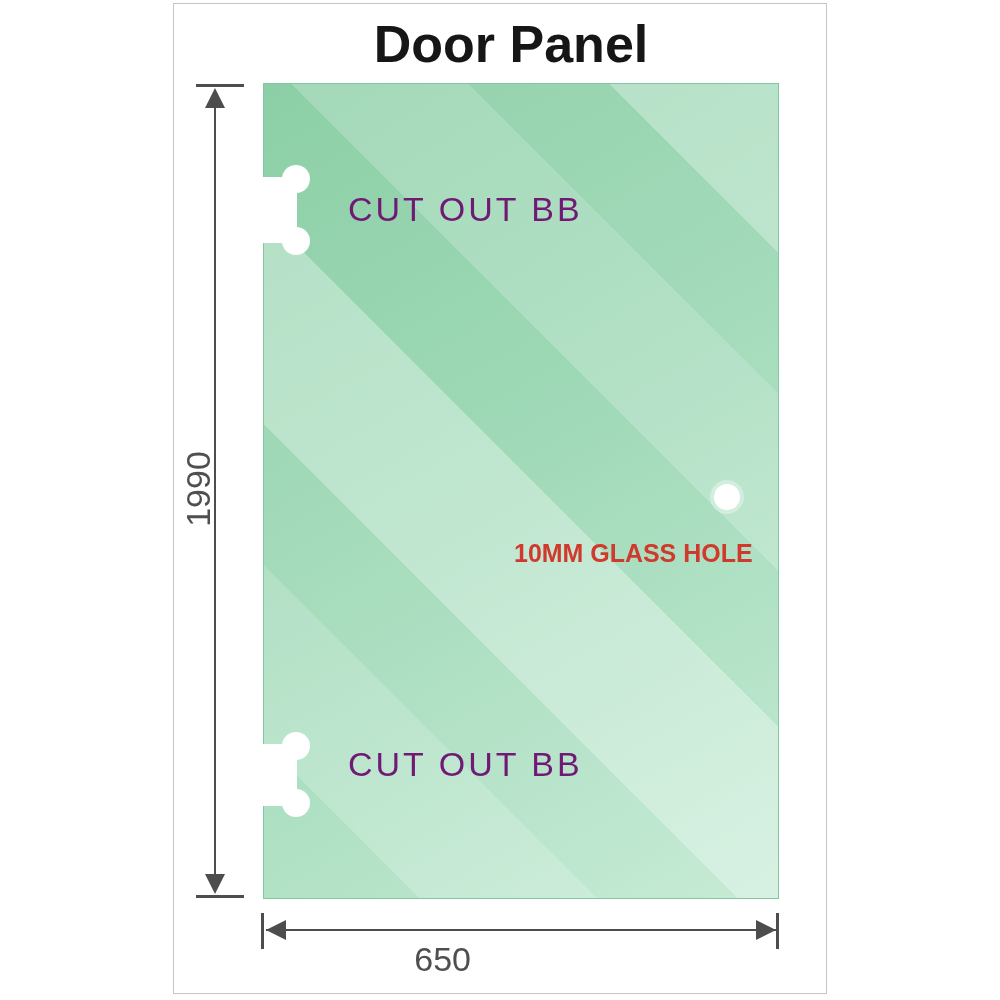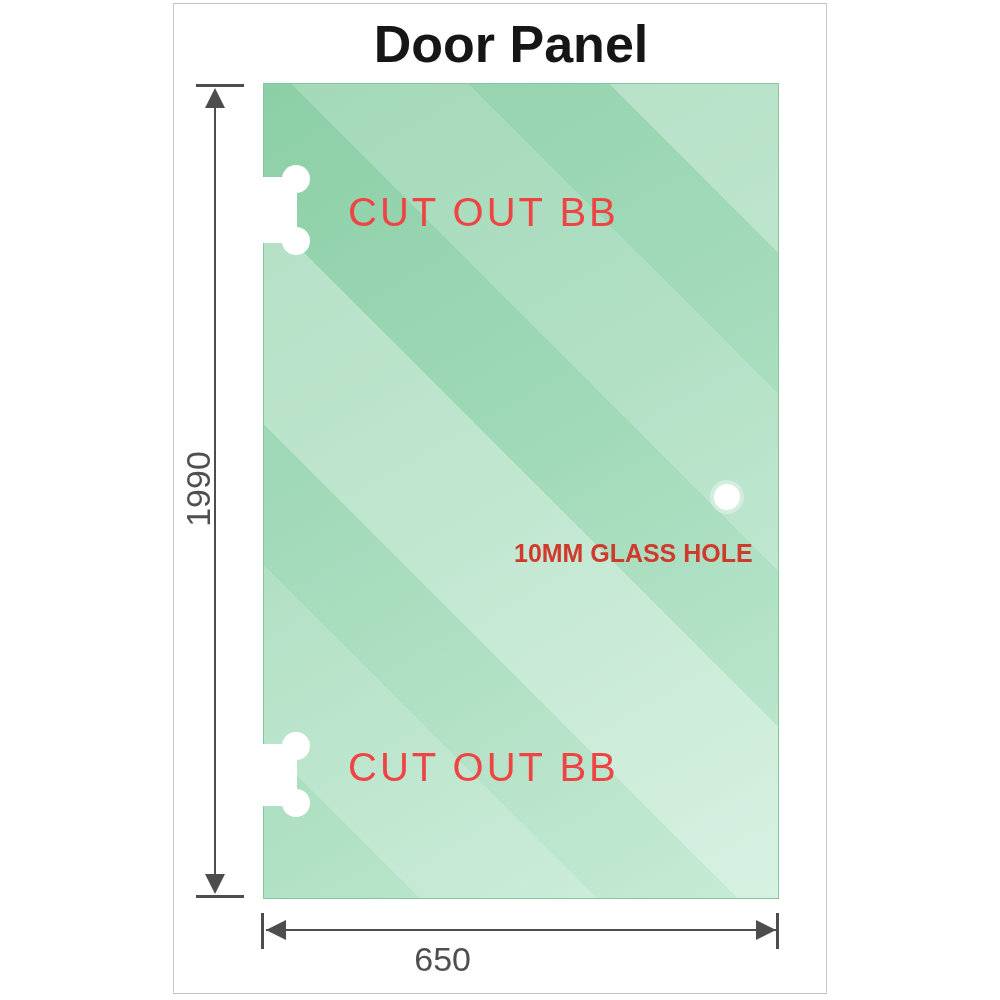--- a/index.html
+++ b/index.html
@@ -27,21 +27,21 @@
        linear-gradient(150deg,#8ccfa6 0%,#9fd9b7 45%,#c4ead4 100%);}
 
   
   .cutout-rect{background:#ffffff;width:39px;left:258px;}
   .cutout-lobe{background:#ffffff;width:28px;height:28px;border-radius:50%;left:282px;}
   .cutout-rect.top-co{top:177px;height:66px;}
   .lobe-a{top:165px;} .lobe-b{top:227px;}
   .cutout-rect.bot-co{top:744px;height:62px;}
   .lobe-c{top:732px;} .lobe-d{top:789px;}
 
-  .cutout-label{font-size:40px;color:#ef4444;letter-spacing:3px;white-space:nowrap;}
+  .cutout-label{font-size:34px;color:#701a75;letter-spacing:3px;white-space:nowrap;}
   .cutout-label.top-lab{left:348px;top:190px;}
   .cutout-label.bot-lab{left:348px;top:745px;}
 
   
   .glass-hole{left:714px;top:484px;width:26px;height:26px;border-radius:50%;
               background:#ffffff;box-shadow:0 0 0 4px rgba(255,255,255,0.35);}
   .hole-label{left:514px;top:538px;font-size:26px;font-weight:700;color:#cf3a2d;
               white-space:nowrap;transform:scaleX(0.96);transform-origin:left;}
 
   

